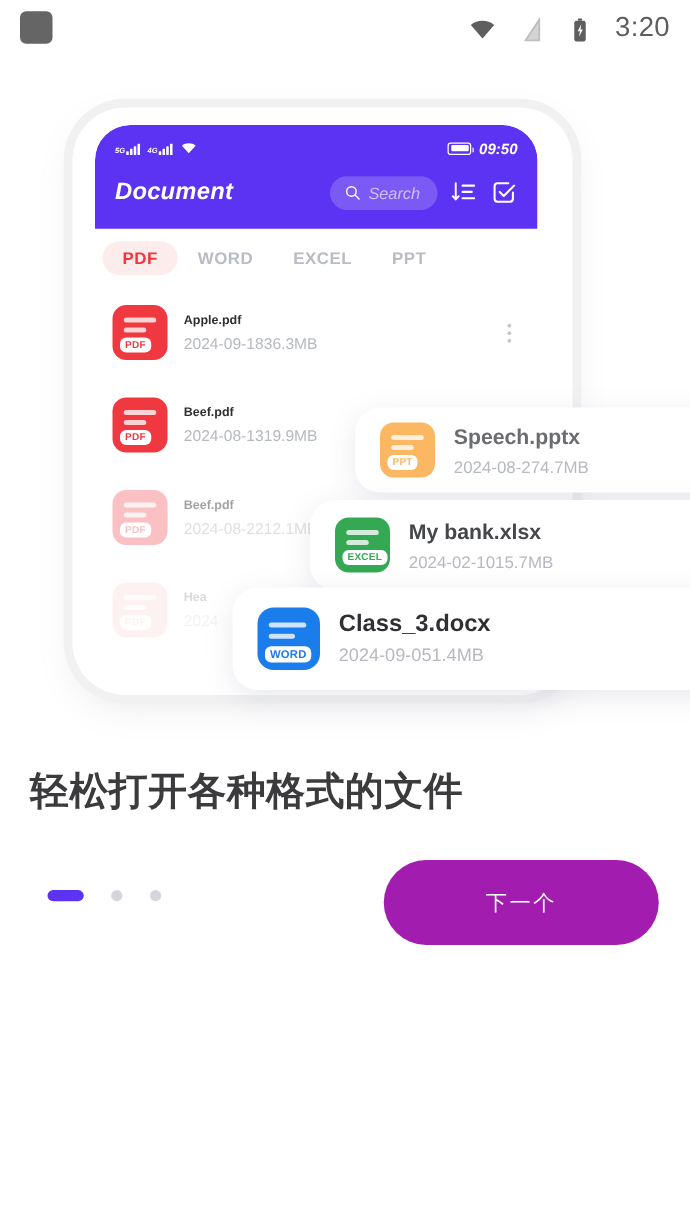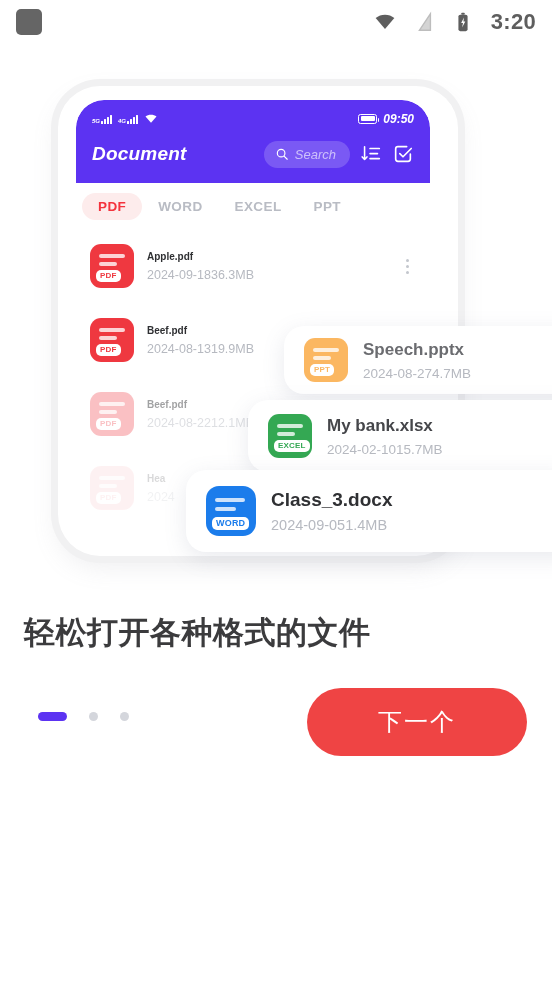--- a/index.html
+++ b/index.html
@@ -12,21 +12,21 @@
 
   
   .statusbar {
     position: absolute; top: 0; left: 0; width: 552px; height: 44px;
     display: flex; align-items: center; justify-content: space-between;
     padding: 0 16px;
   }
   .sb-left-icon {
     width: 26px; height: 26px; border-radius: 5px; background: #656565;
   }
-  .sb-right { display: flex; align-items: center; gap: 17px; font-weight: bold; }
+  .sb-right { display: flex; align-items: flex-end; gap: 17px; }
   .sb-time { font-size: 22px; color: #5e5e5e; letter-spacing: .3px; }
 
   
   .mock-wrap { position: absolute; top: 78px; left: 0; width: 552px; height: 490px; }
 
   .phone-frame {
     position: absolute; left: 58px; top: 8px;
     width: 400px; height: 470px;
     border-radius: 42px;
     background: #ffffff;
@@ -132,22 +132,22 @@
   
   .headline {
     position: absolute; left: 24px; top: 612px;
     font-size: 31px; font-weight: bold; color: #3b3b3d; letter-spacing: .5px;
   }
   .dots-row { position: absolute; left: 38px; top: 712px; display: flex; align-items: center; gap: 22px; }
   .pager { width: 9px; height: 9px; border-radius: 5px; background: #d4d6dc; }
   .pager.active { width: 29px; background: #5c33f2; }
   .next-btn {
     position: absolute; left: 307px; top: 688px; width: 220px; height: 68px;
-    background: #ef4444; border-radius: 34px; border: none;
-    color: #fff; font-size: 24px; letter-spacing: 2px;
+    background: #a21caf; border-radius: 34px; border: none;
+    color: #fff; font-size: 17px; letter-spacing: 2px;
     font-family: Liberation Serif, serif;
     display: flex; align-items: center; justify-content: center;
   }
 </style>
 </head>
 <body>
 
 <div class="statusbar">
   <div class="sb-left-icon"></div>
   <div class="sb-right">

